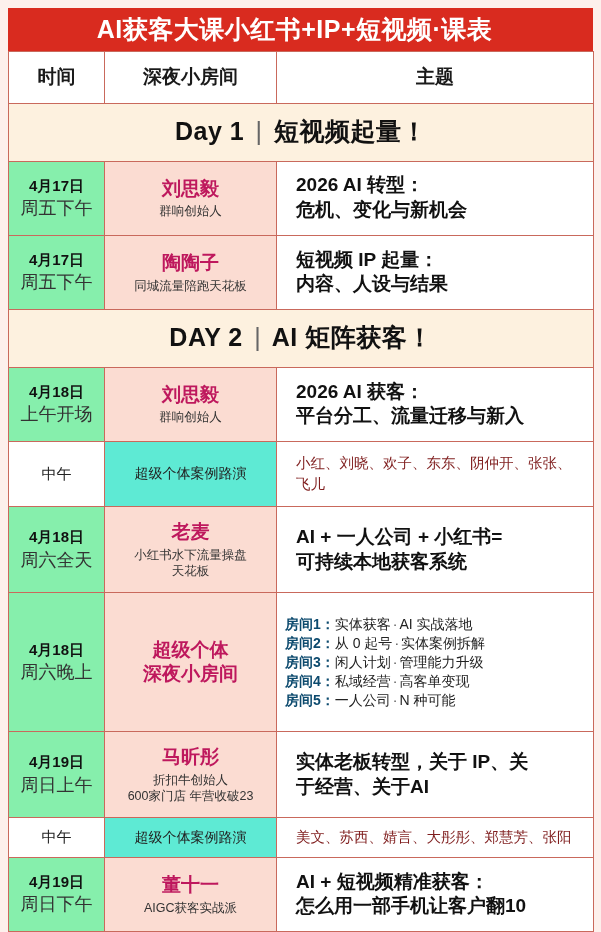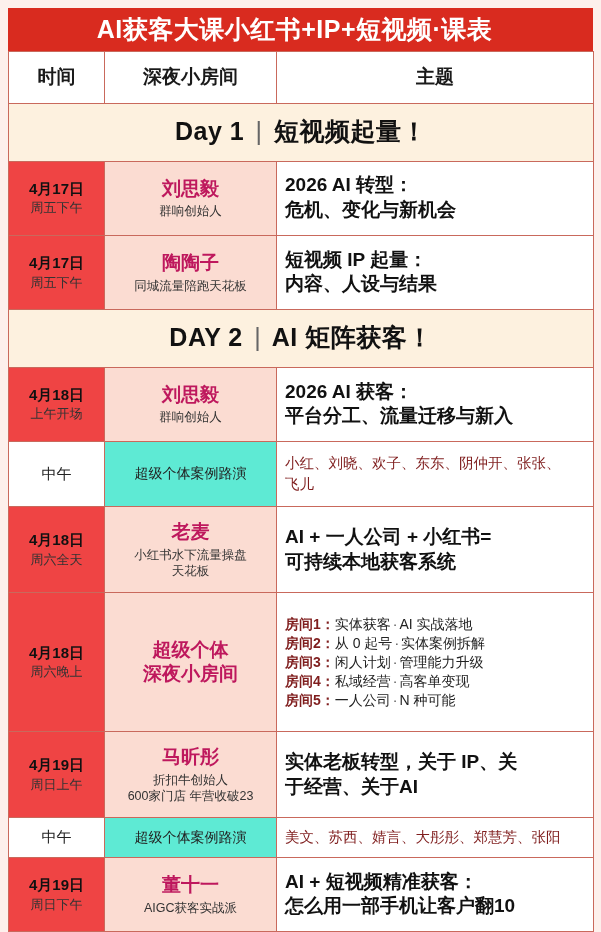--- a/index.html
+++ b/index.html
@@ -79,21 +79,21 @@
     padding: 4px 2px;
     line-height: 1.25;
   }
   td.time .d {
     font-size: 15px;
     font-weight: bold;
     color: #111;
     display: block;
   }
   td.time .t {
-    font-size: 13px;
+    font-size: 18px;
     color: #333;
     display: block;
     margin-top: 2px;
   }
   td.time.single {
     font-size: 15px;
     color: #222;
   }
   
   td.spk {
@@ -114,21 +114,21 @@
     margin-top: 3px;
     line-height: 1.3;
   }
   td.spk.plain {
     font-size: 14px;
     color: #222;
     font-weight: normal;
   }
   
   td.topic {
-    padding: 5px 8px;
+    padding: 5px 19px;
     font-size: 19px;
     font-weight: bold;
     color: #111;
     line-height: 1.3;
   }
   td.topic.small {
     font-size: 14.5px;
     font-weight: normal;
     color: #7f1d1d;
     line-height: 1.45;
@@ -138,28 +138,28 @@
     padding: 6px 8px;
     font-size: 14px;
     line-height: 1.0;
   }
   .rooms .room {
     margin: 5px 0;
     color: #222;
   }
   .rooms .rlab {
     font-weight: bold;
-    color: #7f1d1d;
+    color: #0c4a6e;
   }
   .rooms .dot {
     color: #555;
     padding: 0 2px;
   }
   
-  .tint-a { background: #ef4444; margin-top: 32px; }
+  .tint-a { background: #86efac; margin-top: 32px; }
   .tint-b { background: #fbdcd2; }
   .tint-c { background: #ffffff; }
   .tint-d { background: #5eead4; margin-top: 41px; }
 </style>
 </head>
 <body>
 
 <div class="page">
 
   <div class="banner">AI获客大课小红书+IP+短视频·课表</div>

